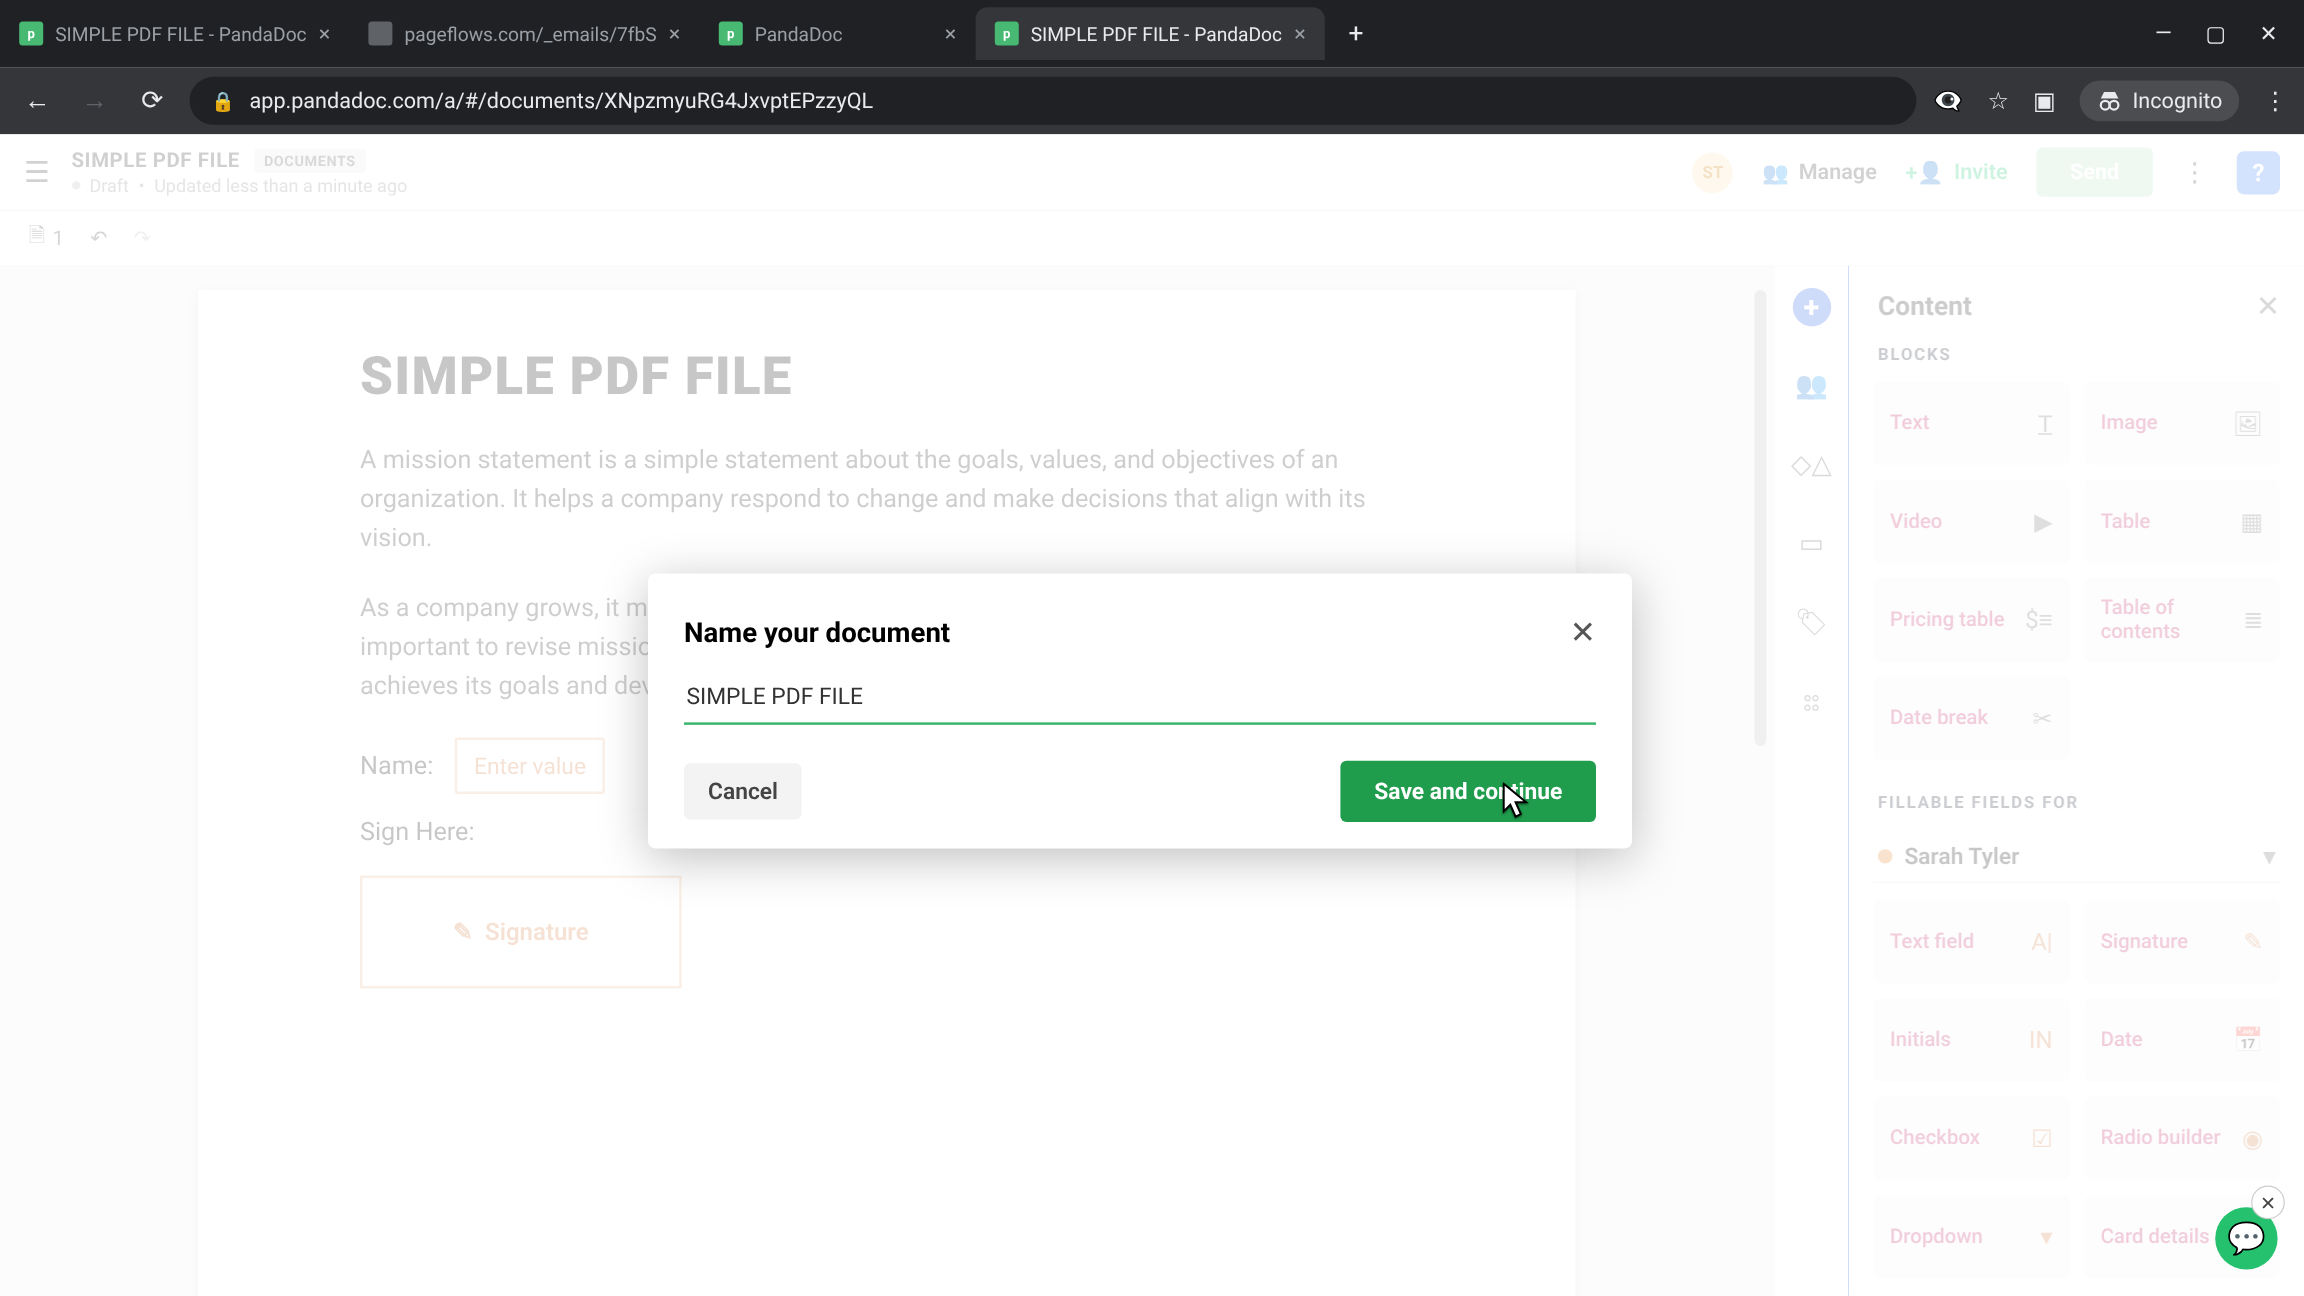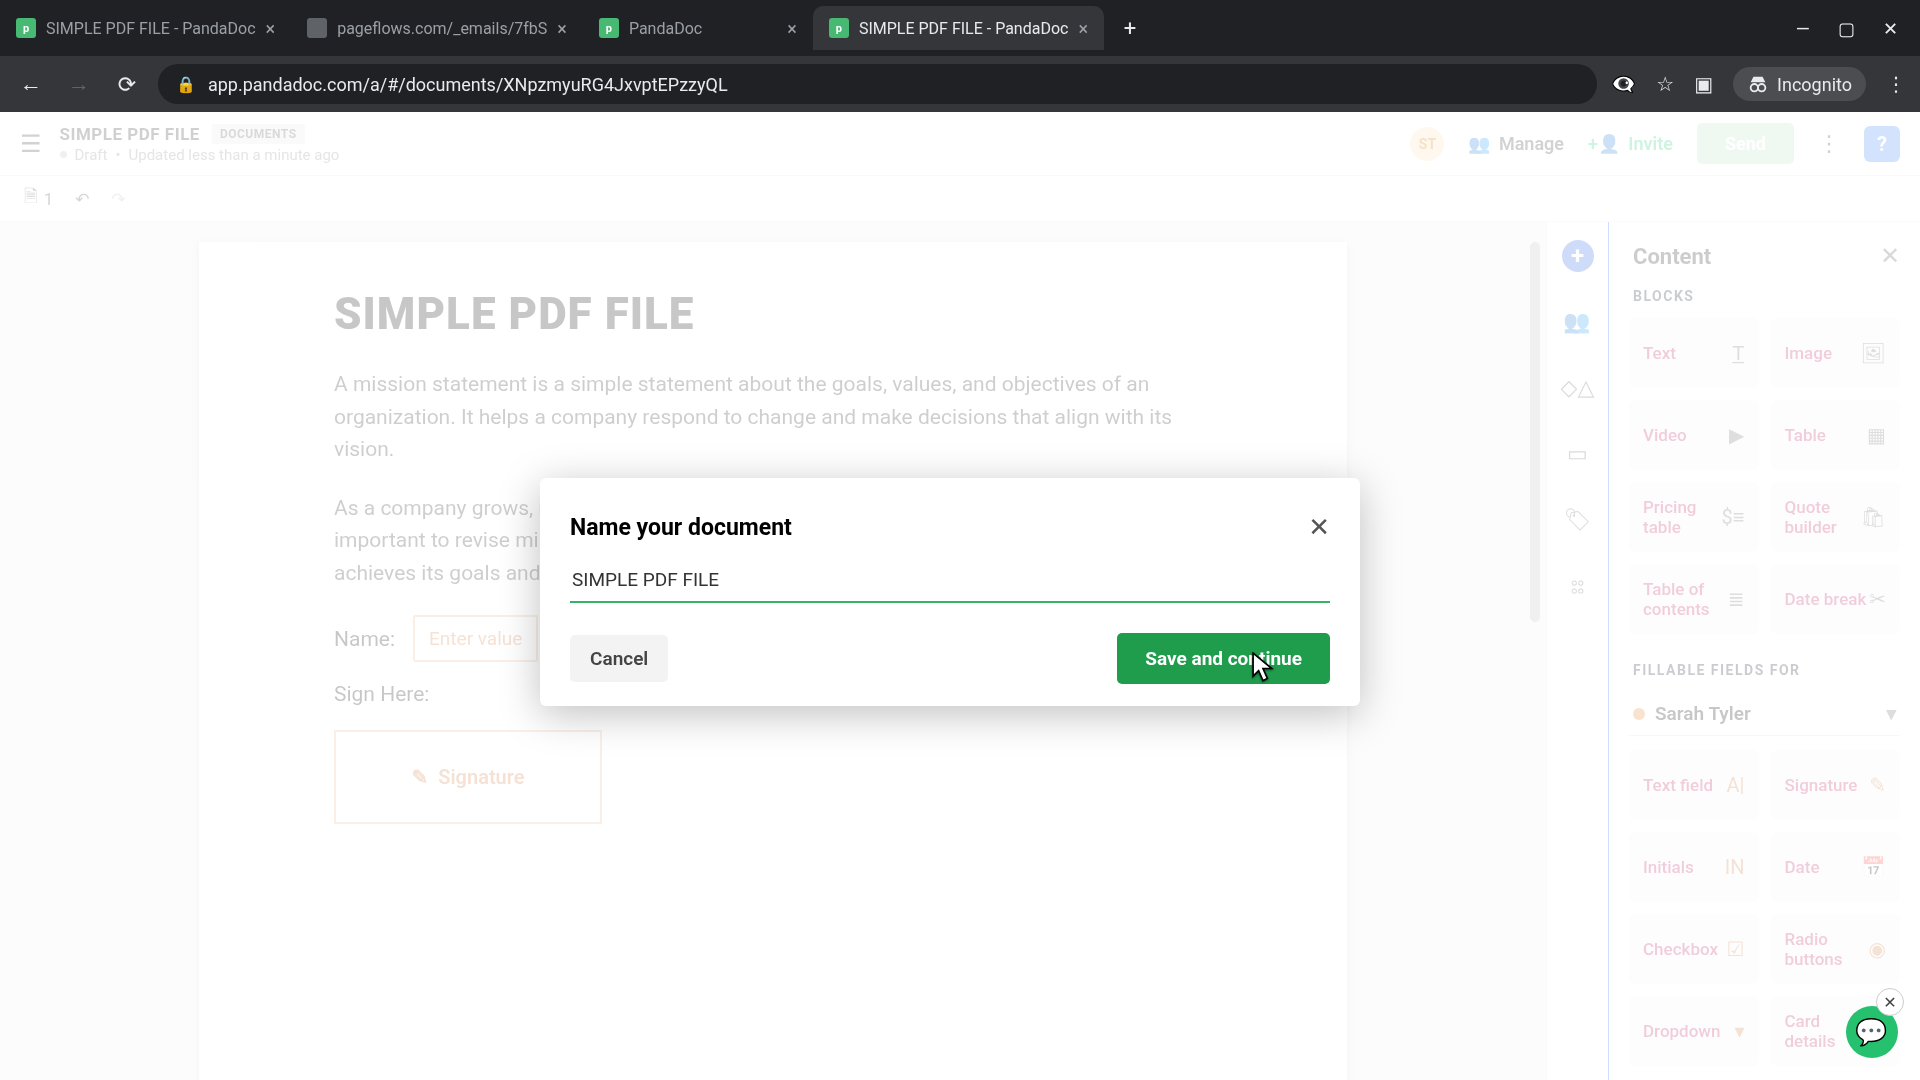--- a/index.html
+++ b/index.html
@@ -58,21 +58,21 @@
 .field-row { display:flex; align-items:center; gap:18px; margin-top:18px; font-size:21px; }
 .enter-val { border:2px solid #e8b88f; color:#d17a3f; padding:10px 14px; font-size:19px; border-radius:2px; }
 .sig-box { margin-top:24px; width:268px; height:94px; border:2px solid #e8b88f; display:flex; align-items:center; justify-content:center; gap:10px; color:#d17a3f; font-size:20px; font-weight:600; }
 
 
 .rail { width:62px; background:#fff; border-left:1px solid #eee; display:flex; flex-direction:column; align-items:center; padding-top:18px; gap:32px; }
 .rail-btn { width:34px; height:34px; display:flex; align-items:center; justify-content:center; font-size:22px; color:#5b5b5b; cursor:pointer; }
 .rail-btn.add { background:#2563eb; color:#fff; border-radius:50%; width:32px; height:32px; font-size:24px; font-weight:700; }
 
 
-.side-panel { width:312px; background:#fff; border-left:1px solid #2563eb; padding:20px 20px; overflow:auto; }
+.side-panel { width:380px; background:#fff; border-left:1px solid #2563eb; padding:20px 20px; overflow:auto; }
 .side-head { display:flex; justify-content:space-between; align-items:center; margin-bottom:18px; padding-left:4px;}
 .side-title { font-size:22px; font-weight:700; color:#1a1a1a; }
 .side-close { font-size:24px; color:#555; cursor:pointer; }
 .side-sub { font-size:14px; font-weight:700; letter-spacing:1.5px; color:#0f172a; margin:14px 4px 14px; }
 .blocks-grid { display:grid; grid-template-columns:1fr 1fr; gap:12px; }
 .block-btn { height:70px; background:#f7f7f7; border-radius:6px; padding:12px 14px; display:flex; justify-content:space-between; align-items:center; cursor:pointer; }
 .block-btn .lbl { font-size:17px; color:#be185d; font-weight:500; line-height:1.2; }
 .block-btn .ic { font-size:20px; color:#6b6b6b; }
 .recip-row { display:flex; align-items:center; gap:10px; padding:10px 4px; font-size:19px; font-weight:600; border-bottom:1px solid #ddd; margin-bottom:14px; cursor:pointer; }
 .recip-dot { width:12px; height:12px; border-radius:50%; background:#e67e22; }
@@ -248,24 +248,20 @@
         </div>
       <div class="block-btn">
           <span class="lbl">Table</span>
           <span class="ic">▦</span>
         </div>
       <div class="block-btn">
           <span class="lbl">Pricing table</span>
           <span class="ic">$≡</span>
         </div>
       <div class="block-btn">
-          <span class="lbl">Quote builder</span>
-          <span class="ic">🛍</span>
-        </div>
-      <div class="block-btn">
           <span class="lbl">Table of contents</span>
           <span class="ic">≣</span>
         </div>
       <div class="block-btn">
           <span class="lbl">Date break</span>
           <span class="ic">✂</span>
         </div>
     </div>
 
     <div class="side-sub" style="margin-top:28px">FILLABLE FIELDS FOR</div>
@@ -289,21 +285,21 @@
         </div>
       <div class="block-btn">
           <span class="lbl">Date</span>
           <span class="ic" style="color:#d17a3f">📅</span>
         </div>
       <div class="block-btn">
           <span class="lbl">Checkbox</span>
           <span class="ic" style="color:#d17a3f">☑</span>
         </div>
       <div class="block-btn">
-          <span class="lbl">Radio buttons</span>
+          <span class="lbl">Radio builder</span>
           <span class="ic" style="color:#d17a3f">◉</span>
         </div>
       <div class="block-btn">
           <span class="lbl">Dropdown</span>
           <span class="ic" style="color:#d17a3f">▾</span>
         </div>
       <div class="block-btn">
           <span class="lbl">Card details</span>
           <span class="ic" style="color:#d17a3f">💳</span>
         </div>

